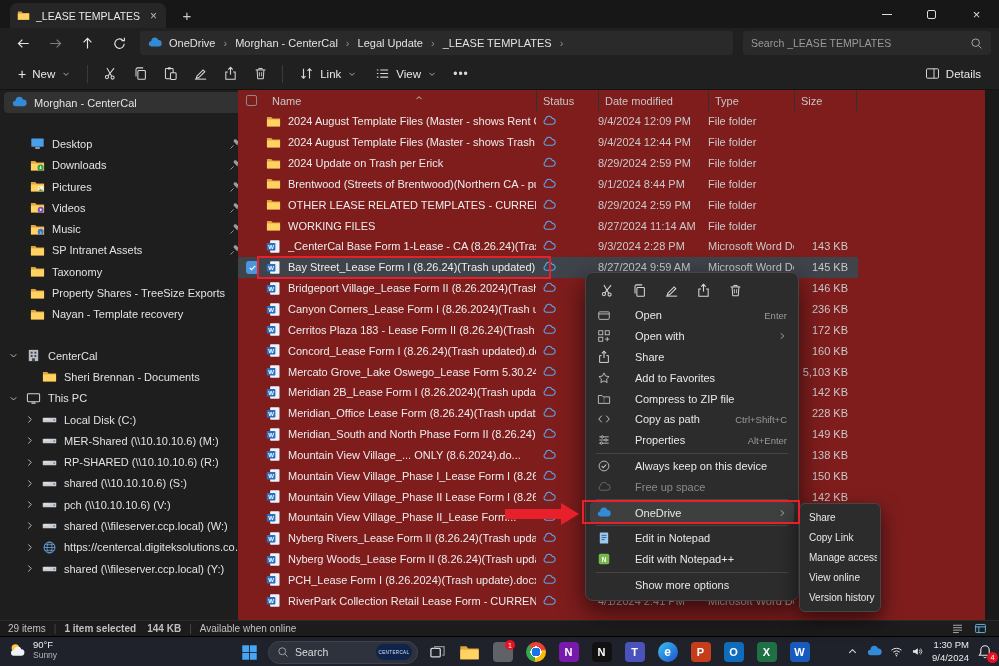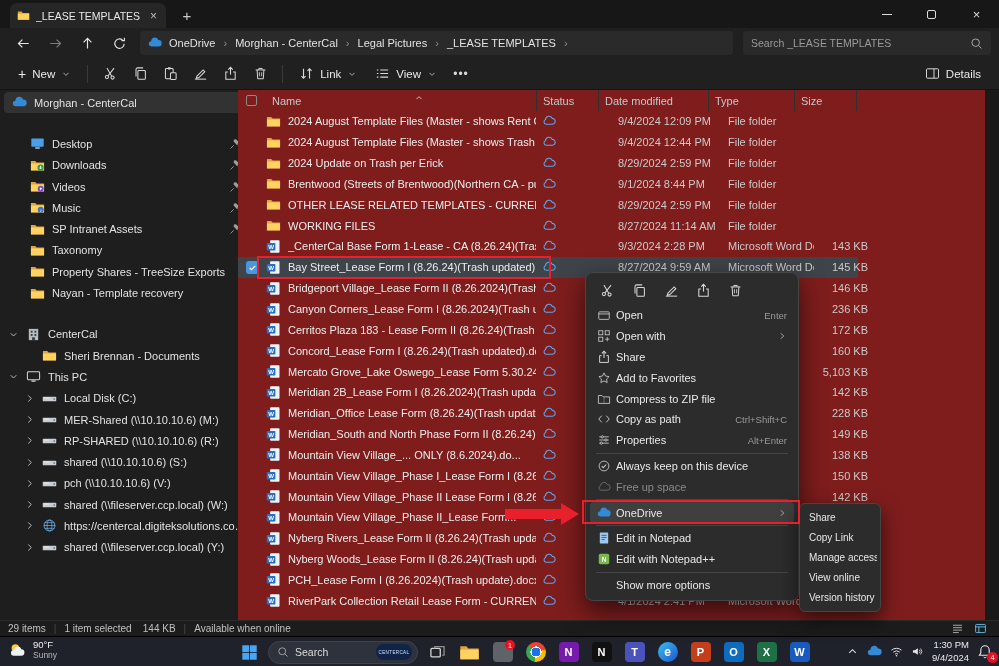--- a/index.html
+++ b/index.html
@@ -72,28 +72,28 @@
   .frow { height:20.85px; display:flex; align-items:center; padding-left:8px; color:#dcdcdc; }
   .frow.sel { background:linear-gradient(to right,#3f434a 0,#3f434a 620px,transparent 620px); }
   .fc-check { width:20px; flex:none; display:flex; align-items:center; }
   .cb { width:13px; height:13px; background:#4a97e0; border-radius:3px; display:flex; align-items:center; justify-content:center; }
   .cb .ic { width:9px; height:9px; }
   .fc-icon { width:22px; flex:none; display:flex; align-items:center; }
   .fc-icon .ic { width:15px; height:15px; }
   .fc-name { width:248px; flex:none; white-space:nowrap; overflow:hidden; color:#ececec; }
   .fc-status { width:62px; flex:none; padding-left:6px; }
   .fc-status .ic { width:14px; height:14px; }
-  .fc-date { width:110px; flex:none; color:#c9c9c9; white-space:nowrap; overflow:hidden;margin-left:20px; }
+  .fc-date { width:110px; flex:none; color:#c9c9c9; white-space:nowrap; overflow:hidden; }
   .fc-type { width:86px; flex:none; color:#c9c9c9; white-space:nowrap; overflow:hidden; }
   .fc-size { width:62px; flex:none; text-align:right; padding-right:8px; color:#c9c9c9; white-space:nowrap; }
 
   
   .statusbar { position:absolute; left:0; top:620px; width:100%; height:16px; background:#1c1c1c; border-top:1px solid #2a2a2a; display:flex; align-items:center; padding:0 8px; font-size:10px; color:#c0c0c0; gap:8px; }
   .st-sep { color:#4a4a4a; }
-  .st-sel { white-space:pre; }
+  .st-sel { white-space:pre;font-weight:bold; }
   .st-icons { margin-left:auto; display:flex; gap:10px; margin-right:4px; }
   .st-icons .ic { width:13px; height:13px; }
 
   
   .taskbar { position:absolute; left:0; top:636px; width:100%; height:30px; background:#1f222a; border-top:1px solid #000; }
   .tb-weather { position:absolute; left:8px; top:3px; display:flex; align-items:center; gap:6px; }
   .tb-weather .ic { width:19px; height:19px; }
   .wx-temp { font-size:9.5px; color:#f0f0f0; line-height:1.15; }
   .wx-cond { font-size:8.5px; color:#b5b5b5; line-height:1.15; }
   .tb-center { position:absolute; left:236px; top:3px; display:flex; align-items:center; gap:6px; }
@@ -116,21 +116,21 @@
   .tray-ic.small { width:13px; height:13px; }
   .tb-clock { text-align:right; font-size:9.5px; color:#ececec; line-height:1.3; }
   .bellwrap { position:relative; width:16px; height:16px; }
   .bellbadge { position:absolute; right:-5px; bottom:-3px; min-width:11px; height:11px; border-radius:6px; background:#e81123; color:#fff; font-size:7.5px; display:flex; align-items:center; justify-content:center; padding:0 2px; }
 
   
   .cmenu { position:absolute; left:585px; top:272px; width:214px; background:#2c2c2c; border:1px solid #454545; border-radius:8px; padding:4px 4px 5px; box-shadow:0 10px 26px rgba(0,0,0,.6); z-index:40; font-size:11px; }
   .cmenu-icons { height:28px; display:flex; align-items:center; gap:6px; padding:0 4px 2px; }
   .cmi { width:26px; height:24px; border-radius:4px; display:flex; align-items:center; justify-content:center; }
   .cmi .ic { width:15px; height:15px; }
-  .citem { height:20.8px; display:flex; align-items:center; border-radius:4px; padding:0 7px 0 6px; gap:4px; color:#e8e8e8; }
+  .citem { height:20.8px; display:flex; align-items:center; border-radius:4px; padding:0 7px 0 6px; gap:23px; color:#e8e8e8; }
   .citem.active { background:#3f3f3f; }
   .citem.disabled { color:#8a8a8a; }
   .citem.disabled .cic { opacity:.55; }
   .cic { width:16px; height:14px; flex:none; display:flex; align-items:center; justify-content:center; }
   .cic .ic { width:14px; height:14px; }
   .clabel { flex:1; white-space:nowrap; overflow:hidden; }
   .cshort { color:#9a9a9a; font-size:9.5px; white-space:nowrap; }
   .carrow { width:10px; height:10px; flex:none; }
   .csep { height:1px; background:#454545; margin:2px 6px; }
 
@@ -207,21 +207,21 @@
     <div class="breadcrumb" id="crumbs">
         <span class="ic">
           <svg viewBox="0 0 16 16">
             <path d="M4.1 12a3 3 0 0 1-.4-6A4.2 4.2 0 0 1 11.9 4.7 3.5 3.5 0 0 1 12.1 12z" fill="#338ad6"></path>
           </svg>
         </span>
         <span class="crumb">OneDrive</span>
         <span class="crumb-sep">›</span>
         <span class="crumb">Morghan - CenterCal</span>
         <span class="crumb-sep">›</span>
-        <span class="crumb">Legal Pictures</span>
+        <span class="crumb">Legal Update</span>
         <span class="crumb-sep">›</span>
         <span class="crumb">_LEASE TEMPLATES</span>
         <span class="crumb-sep">›</span>
       </div>
     <div class="searchbox">
       <input placeholder="Search _LEASE TEMPLATES" style="">
       <span class="ic">
           <svg viewBox="0 0 16 16">
             <circle cx="7" cy="7" r="4.6" fill="none" stroke="#a8a8a8" stroke-width="1.2"></circle>
             <path d="M10.4 10.4L14 14" stroke="#a8a8a8" stroke-width="1.2"></path>
@@ -354,20 +354,34 @@
           </svg></span>
       </div>
       <div class="sb-row lvl1">
         <span class="sb-ic"><svg viewBox="0 0 16 16">
             <path fill="#e0a33e" d="M1 3.2h4.6l1.5 1.7H15v8.3H1z"></path>
             <path fill="#ffd262" d="M1 5.8h14v7.4H1z"></path>
             <circle cx="11.3" cy="10.3" r="3.3" fill="#2e9e44"></circle>
             <path d="M11.3 8.4v3M10 10.3l1.3 1.3 1.3-1.3" stroke="#fff" stroke-width="1" fill="none"></path>
           </svg></span>
         <span class="sb-label">Downloads</span>
+        <span class="sb-pin"><svg viewBox="0 0 16 16">
+            <path d="M9.3 1.6l5.1 5.1-2.7.5-.5 2.7-5.1-5.1.5-2.7z" fill="#9d9d9d"></path>
+            <path d="M6.2 9.8L2 14" stroke="#9d9d9d" stroke-width="1.2"></path>
+          </svg></span>
+      </div>
+      <div class="sb-row lvl1">
+        <span class="sb-ic"><svg viewBox="0 0 16 16">
+            <path fill="#e0a33e" d="M1 3.2h4.6l1.5 1.7H15v8.3H1z"></path>
+            <path fill="#ffd262" d="M1 5.8h14v7.4H1z"></path>
+            <rect x="8.6" y="7.6" width="5.8" height="5.2" rx="0.6" fill="#eef3f8"></rect>
+            <circle cx="10.2" cy="9.3" r="0.7" fill="#f0b429"></circle>
+            <path d="M9 12.4l2-2 1.4 1.2 1-1v2.2z" fill="#4f9e4f"></path>
+          </svg></span>
+        <span class="sb-label">Pictures</span>
         <span class="sb-pin"><svg viewBox="0 0 16 16">
             <path d="M9.3 1.6l5.1 5.1-2.7.5-.5 2.7-5.1-5.1.5-2.7z" fill="#9d9d9d"></path>
             <path d="M6.2 9.8L2 14" stroke="#9d9d9d" stroke-width="1.2"></path>
           </svg></span>
       </div>
       <div class="sb-row lvl1">
         <span class="sb-ic"><svg viewBox="0 0 16 16">
             <path fill="#e0a33e" d="M1 3.2h4.6l1.5 1.7H15v8.3H1z"></path>
             <path fill="#ffd262" d="M1 5.8h14v7.4H1z"></path>
             <circle cx="11.4" cy="10.4" r="3.2" fill="#7b4bc9"></circle>

